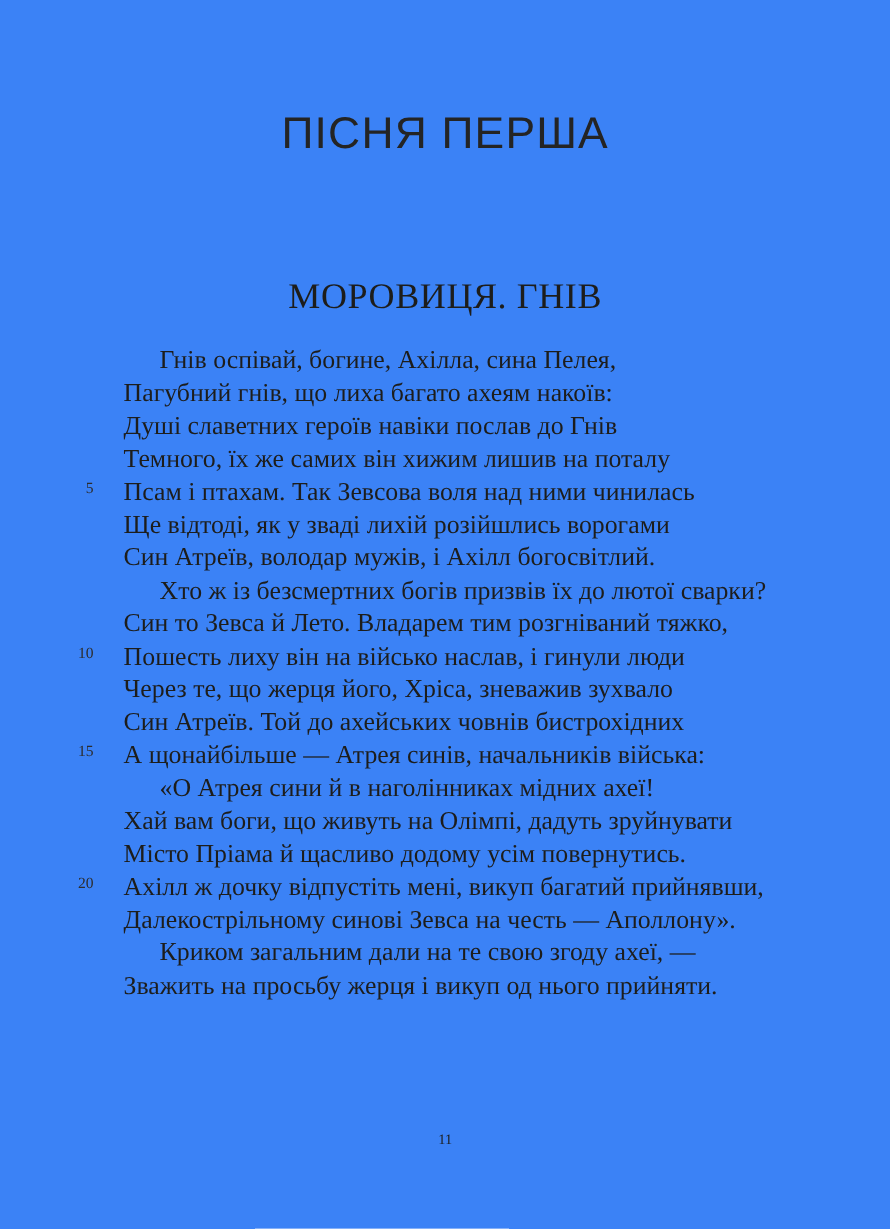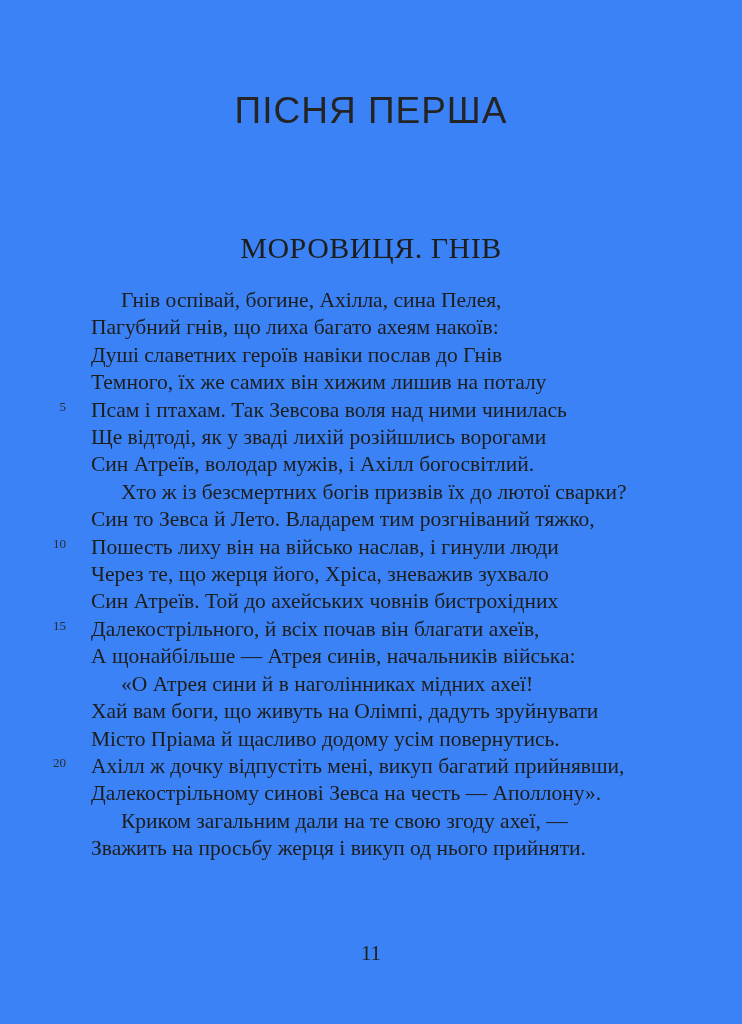--- a/index.html
+++ b/index.html
@@ -41,21 +41,21 @@
     font-family: "Liberation Serif", serif;
     font-weight: 400;
     font-size: 30px;
     line-height: 1.1;
     letter-spacing: 0.5px;
     color: #1d1d1b;
   }
   .poem {
     position: absolute;
     top: 287px;
-    left: 91px;
+    left: 103px;
     right: 30px;
     font-size: 21.5px;
     line-height: 27.4px;
   }
   .line {
     position: relative;
     white-space: nowrap;
   }
   .line.indent {
     padding-left: 30px;
@@ -70,21 +70,21 @@
     line-height: 1;
     color: #2c2c2c;
     letter-spacing: 0;
   }
   .folio {
     position: absolute;
     top: 943px;
     left: 0;
     width: 100%;
     text-align: center;
-    font-size: 21px;
+    font-size: 12px;
     line-height: 1;
     color: #1d1d1b;
   }
 </style>
 </head>
 <body>
 
 <div class="page">
   <h1 class="chapter-title">ПІСНЯ ПЕРША</h1>
 
@@ -96,21 +96,21 @@
       <div class="line"><span>Душі славетних героїв навіки послав до Гнів</span></div>
       <div class="line"><span>Темного, їх же самих він хижим лишив на поталу</span></div>
       <div class="line"><span class="verse-number">5</span><span>Псам і птахам. Так Зевсова воля над ними чинилась</span></div>
       <div class="line"><span>Ще відтоді, як у зваді лихій розійшлись ворогами</span></div>
       <div class="line"><span>Син Атреїв, володар мужів, і Ахілл богосвітлий.</span></div>
       <div class="line indent"><span>Хто ж із безсмертних богів призвів їх до лютої сварки?</span></div>
       <div class="line"><span>Син то Зевса й Лето. Владарем тим розгніваний тяжко,</span></div>
       <div class="line"><span class="verse-number">10</span><span>Пошесть лиху він на військо наслав, і гинули люди</span></div>
       <div class="line"><span>Через те, що жерця його, Хріса, зневажив зухвало</span></div>
       <div class="line"><span>Син Атреїв. Той до ахейських човнів бистрохідних</span></div>
-      <div class="line"><span class="verse-number">15</span><span>Далекострільного, й всіх почав він благати ахеїв,</span></div>
+      <div class="line"><span class="verse-number">15</span></div>
       <div class="line"><span>А щонайбільше — Атрея синів, начальників війська:</span></div>
       <div class="line indent"><span>«О Атрея сини й в наголінниках мідних ахеї!</span></div>
       <div class="line"><span>Хай вам боги, що живуть на Олімпі, дадуть зруйнувати</span></div>
       <div class="line"><span>Місто Пріама й щасливо додому усім повернутись.</span></div>
       <div class="line"><span class="verse-number">20</span><span>Ахілл ж дочку відпустіть мені, викуп багатий прийнявши,</span></div>
       <div class="line"><span>Далекострільному синові Зевса на честь — Аполлону».</span></div>
       <div class="line indent"><span>Криком загальним дали на те свою згоду ахеї, —</span></div>
       <div class="line"><span>Зважить на просьбу жерця і викуп од нього прийняти.</span></div>
     </div>
 

